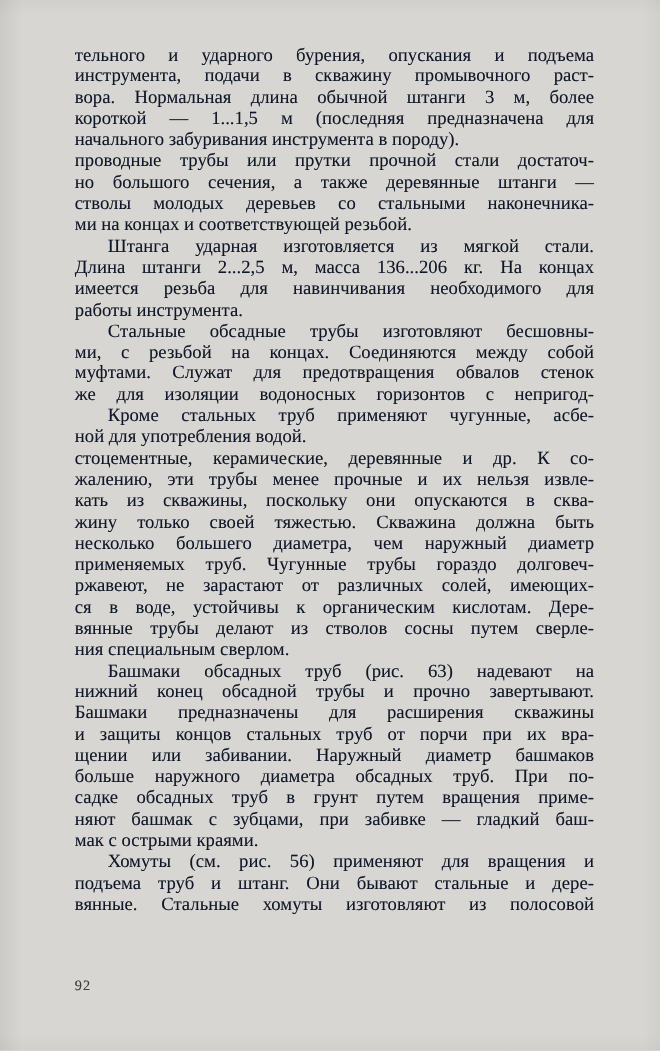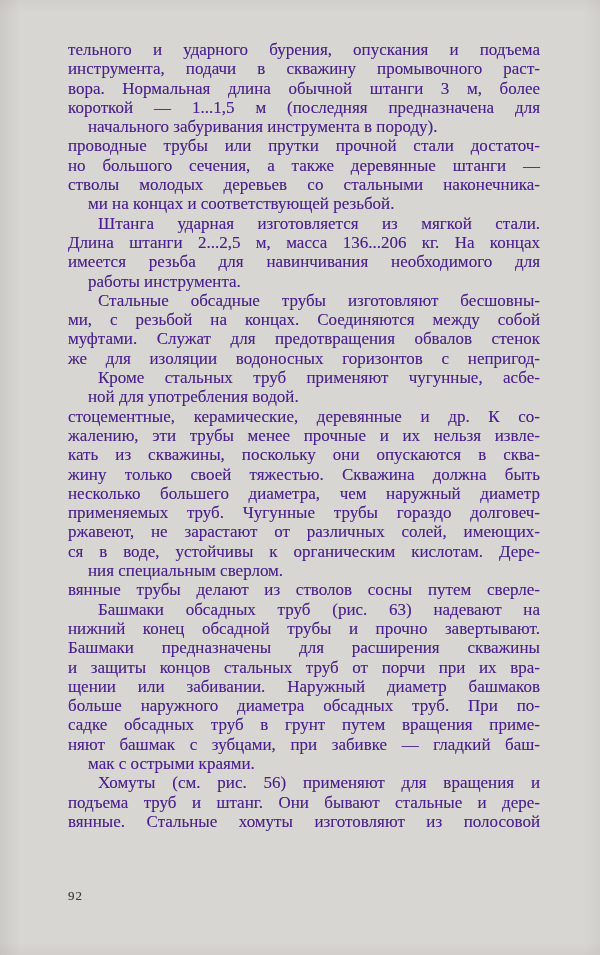--- a/index.html
+++ b/index.html
@@ -31,31 +31,30 @@
       linear-gradient(0deg,   rgba(95,90,84,0.05), rgba(95,90,84,0) 14px);
   }
   .text-block {
     position: absolute;
     left: 68px;
     top: 40px;
     width: 472px;
     font-family: "Liberation Serif", "DejaVu Serif", serif;
     font-size: 17px;
     line-height: 19.3px;
-    color: #4c1d95;
+    color: #0f172a;
     text-shadow: 0 0 0.6px rgba(62,60,56,0.45);
   }
   .line {
     height: 19.3px;
     text-align: justify;
     text-align-last: justify;
   }
   .line.para-end {
     text-align-last: left;
-    margin-left: 20px;
   }
   .line.indent {
     text-indent: 30px;
   }
   .page-number {
     position: absolute;
     left: 68px;
     top: 888px;
     font-family: "Liberation Serif", "DejaVu Serif", serif;
     font-size: 13px;
@@ -89,22 +88,22 @@
       <div class="line indent">Кроме стальных труб применяют чугунные, асбе-</div>
       <div class="line para-end">ной для употребления водой.</div>
       <div class="line">стоцементные, керамические, деревянные и др. К со-</div>
       <div class="line">жалению, эти трубы менее прочные и их нельзя извле-</div>
       <div class="line">кать из скважины, поскольку они опускаются в сква-</div>
       <div class="line">жину только своей тяжестью. Скважина должна быть</div>
       <div class="line">несколько большего диаметра, чем наружный диаметр</div>
       <div class="line">применяемых труб. Чугунные трубы гораздо долговеч-</div>
       <div class="line">ржавеют, не зарастают от различных солей, имеющих-</div>
       <div class="line">ся в воде, устойчивы к органическим кислотам. Дере-</div>
+      <div class="line">вянные трубы делают из стволов сосны путем сверле-</div>
       <div class="line para-end">ния специальным сверлом.</div>
-      <div class="line">вянные трубы делают из стволов сосны путем сверле-</div>
       <div class="line indent">Башмаки обсадных труб (рис. 63) надевают на</div>
       <div class="line">нижний конец обсадной трубы и прочно завертывают.</div>
       <div class="line">Башмаки предназначены для расширения скважины</div>
       <div class="line">и защиты концов стальных труб от порчи при их вра-</div>
       <div class="line">щении или забивании. Наружный диаметр башмаков</div>
       <div class="line">больше наружного диаметра обсадных труб. При по-</div>
       <div class="line">садке обсадных труб в грунт путем вращения приме-</div>
       <div class="line">няют башмак с зубцами, при забивке — гладкий баш-</div>
       <div class="line para-end">мак с острыми краями.</div>
       <div class="line indent">Хомуты (см. рис. 56) применяют для вращения и</div>

